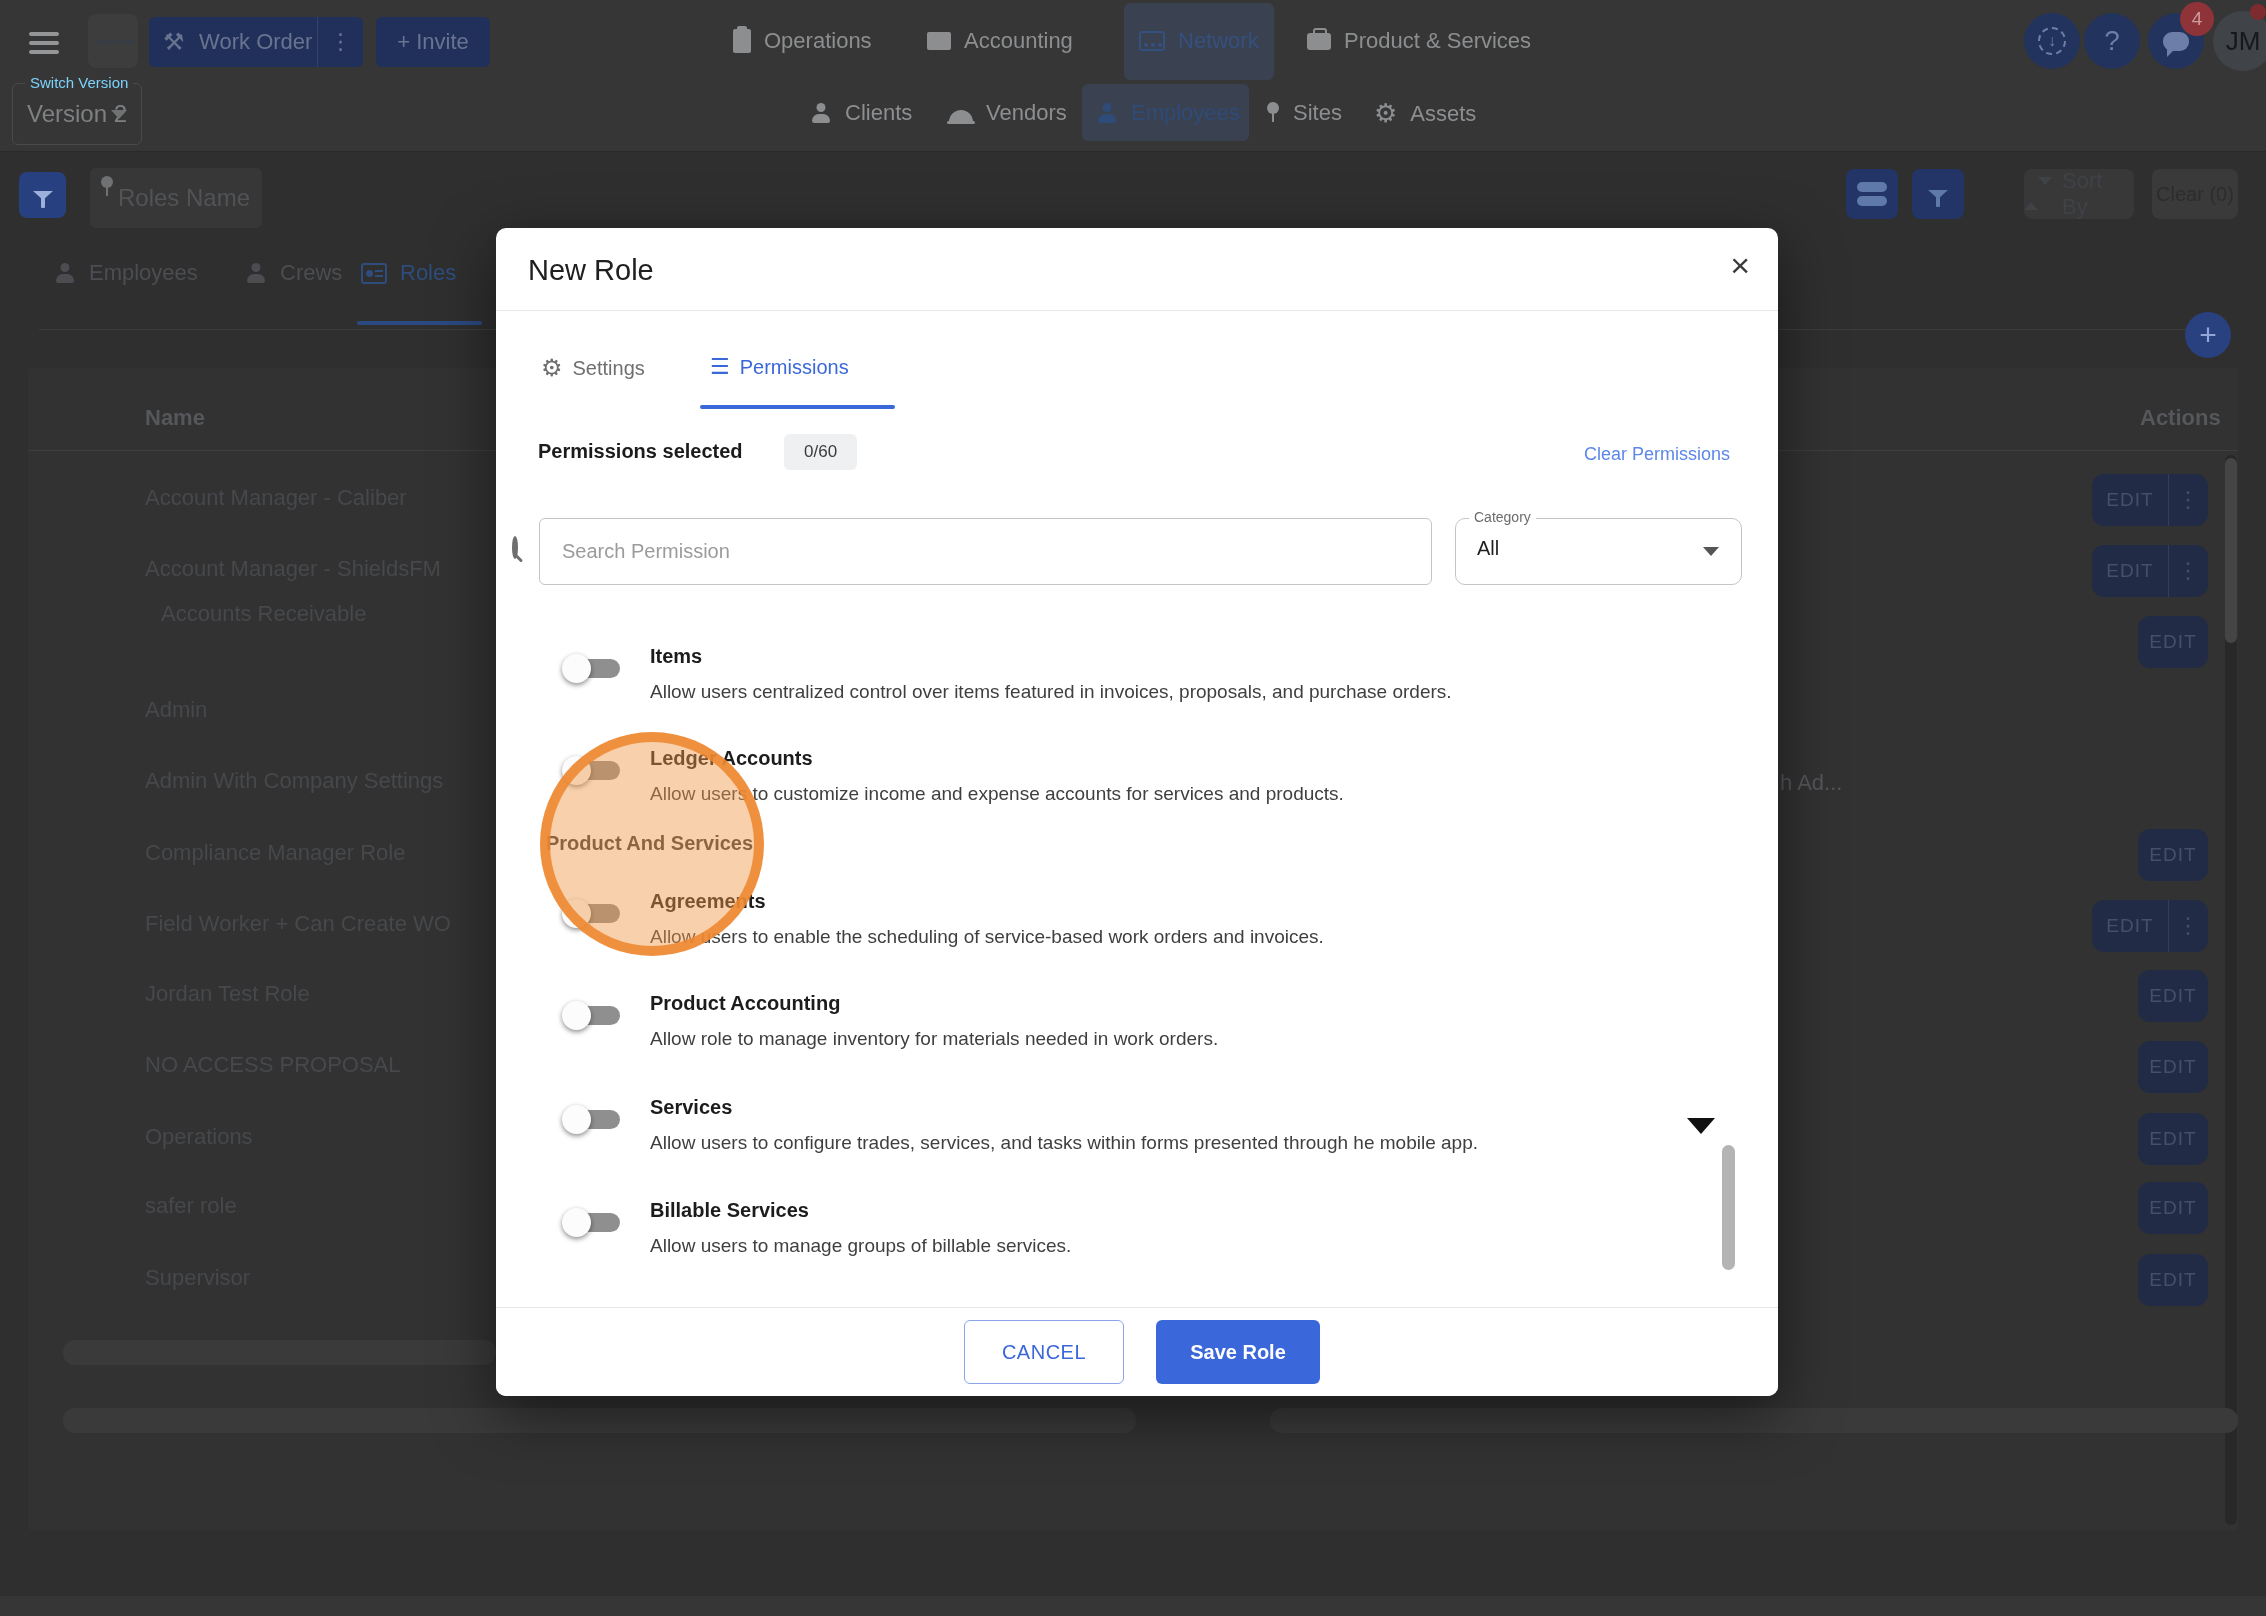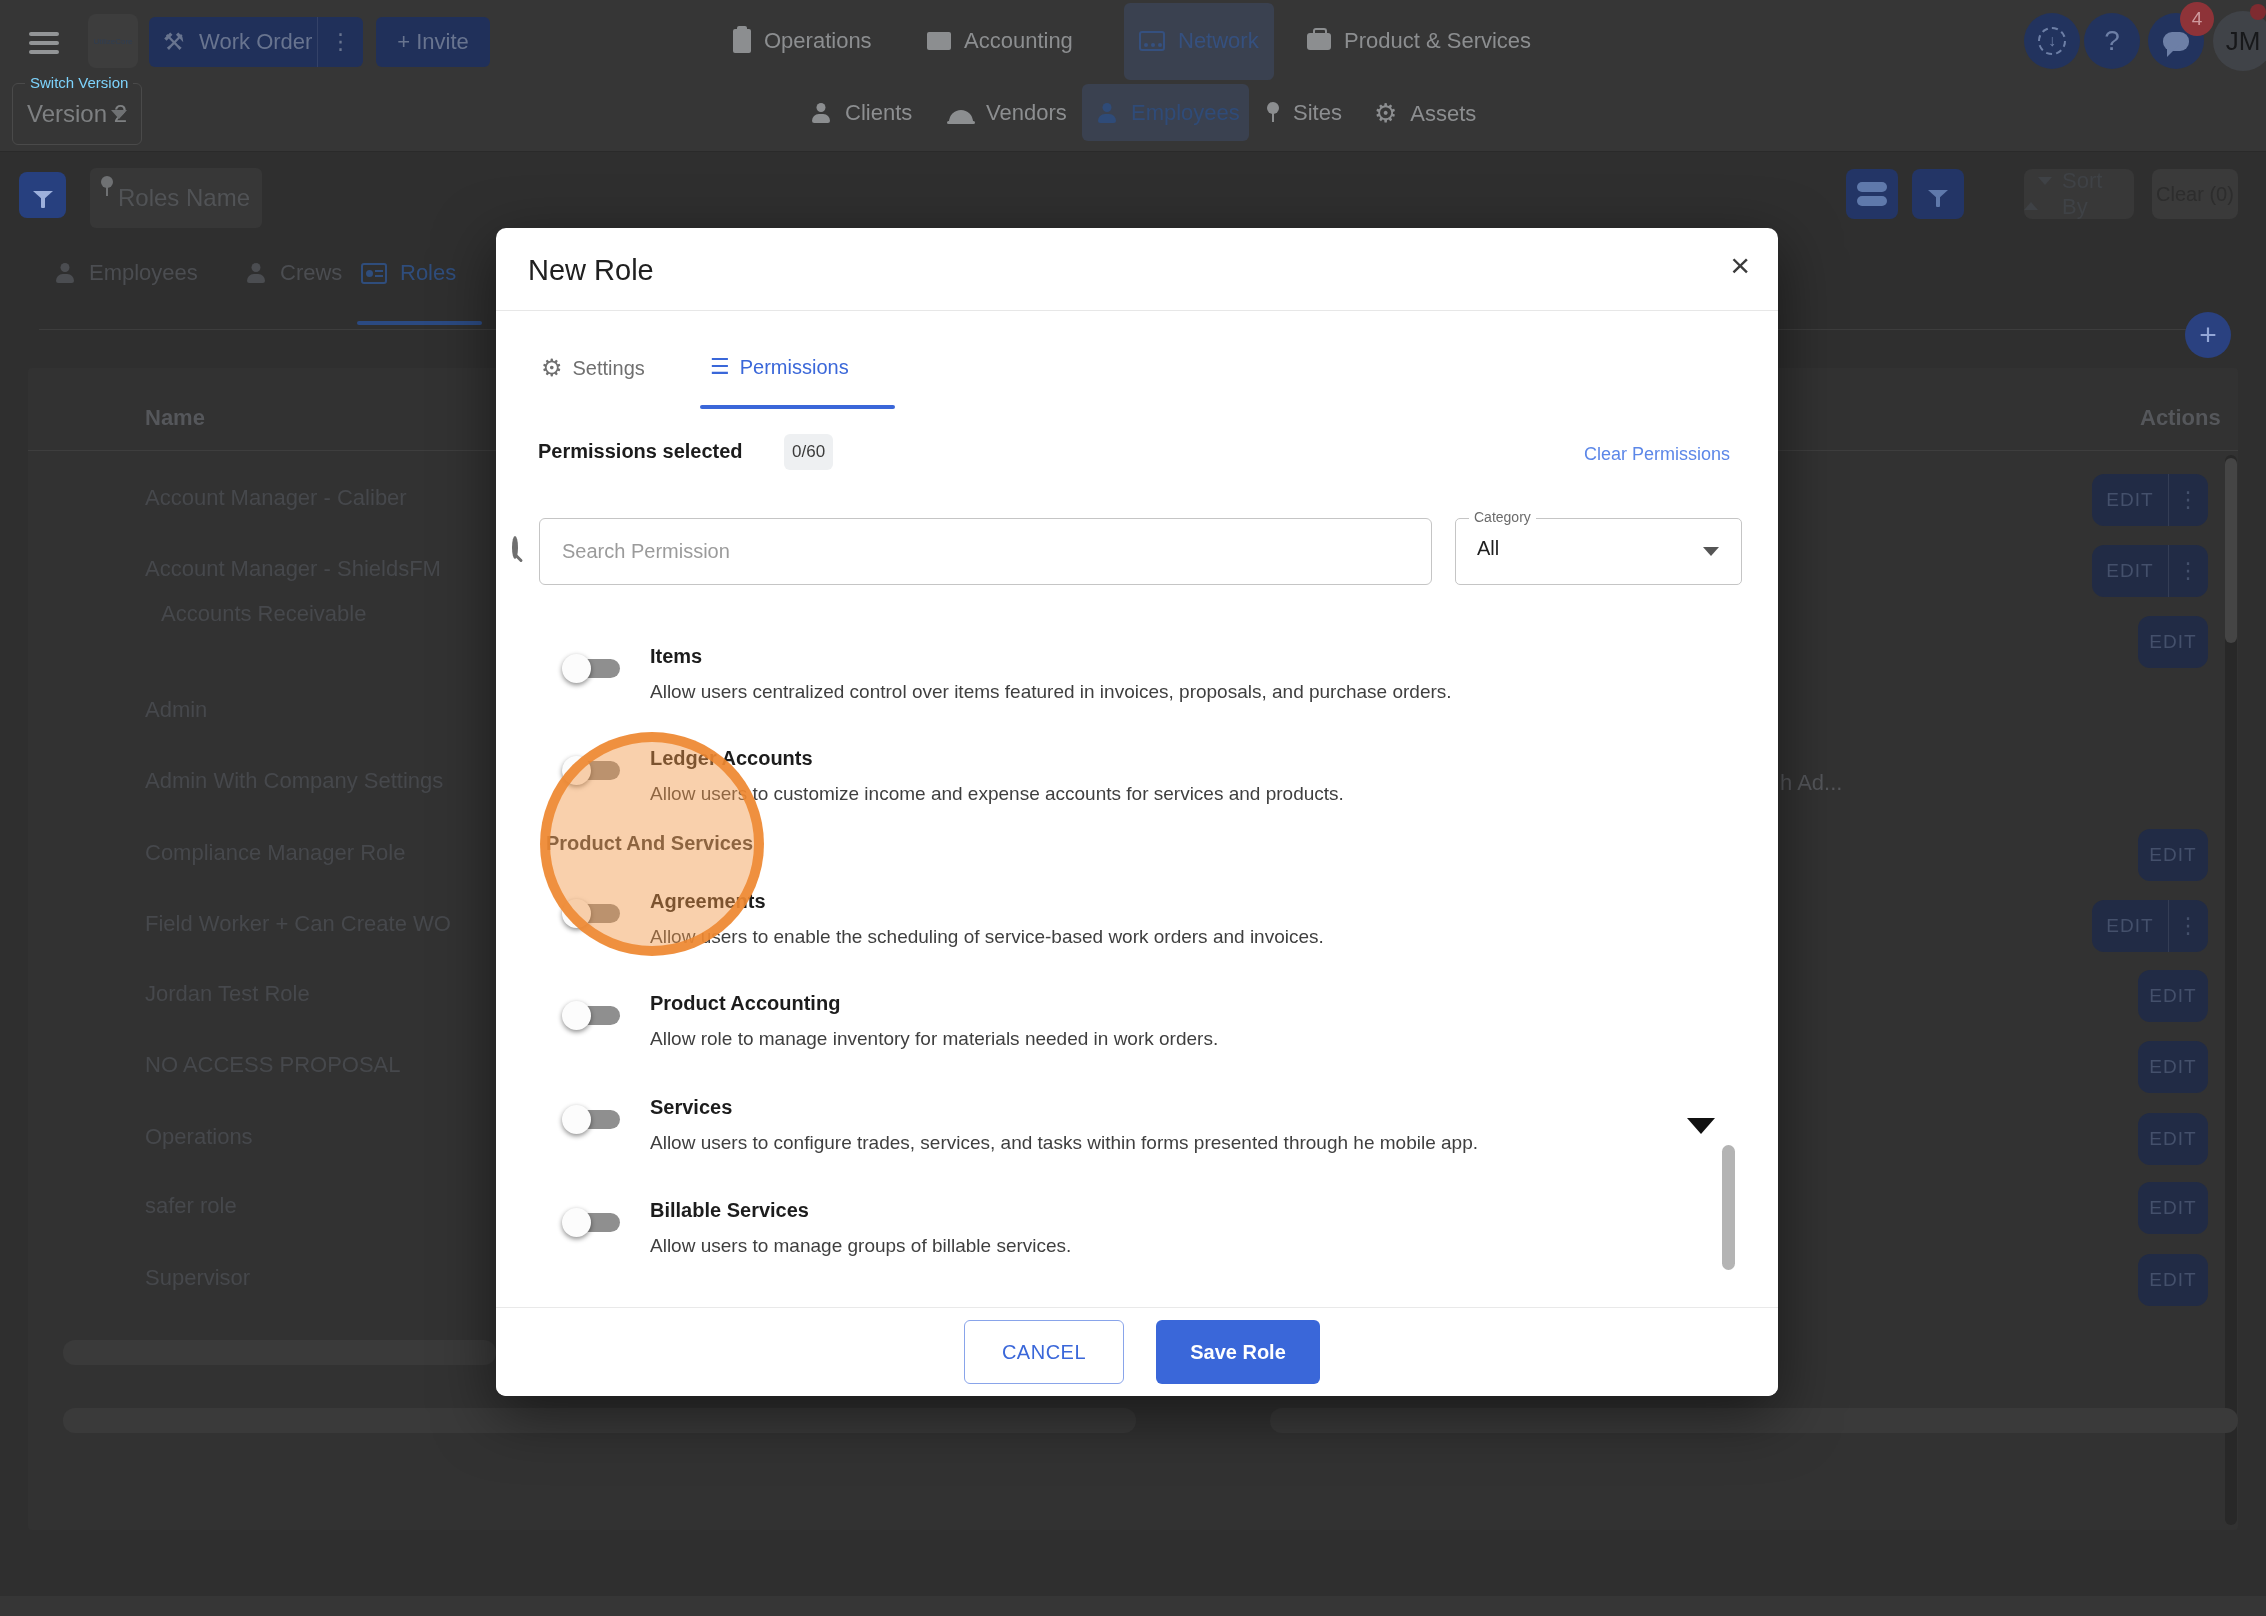--- a/index.html
+++ b/index.html
@@ -274,28 +274,28 @@
       <span style="font-size:24px;">⚙</span>
       <span>Settings</span>
     </div>
     <div class="abs mtab" style="left:214px;top:126px;color:#3a67d9;">
       <span style="font-size:22px;">☰</span>
       <span>Permissions</span>
     </div>
     <div class="abs" style="left:204px;top:177px;width:195px;height:4px;background:#3a67d9;border-radius:2px;"></div>
 
     <div class="abs" style="left:42px;top:212px;font-size:20px;font-weight:600;color:#1c1c1c;">Permissions selected</div>
-    <div class="abs" style="left:288px;top:206px;background:#eef0f2;border-radius:6px;padding:8px 8px;font-size:17px;color:#3b3b3b;">0/60</div>
+    <div class="abs" style="left:288px;top:206px;background:#eef0f2;border-radius:6px;padding:8px 20px;font-size:17px;color:#3b3b3b;">0/60</div>
     <div class="abs" style="right:48px;top:216px;font-size:18px;font-weight:500;color:#5c87e8;">Clear Permissions</div>
 
     <div class="abs" style="left:43px;top:290px;width:893px;height:67px;border:1px solid #c5c5c5;border-radius:6px;">
       <input style="position: absolute; left: 0px; top: 0px; width: 100%; height: 100%; border: none; background: transparent; padding: 0px 70px 0px 22px; font-size: 20px; color: rgb(31, 31, 31);" placeholder="Search Permission">
       <span class="icon-search abs" style="right:28px;top:20px;color:#6f6f6f;"></span>
     </div>
-    <div class="abs" style="left:959px;top:290px;width:287px;height:67px;border:1px solid #c5c5c5;border-radius:5px;">
+    <div class="abs" style="left:959px;top:290px;width:287px;height:67px;border:1px solid #c5c5c5;border-radius:10px;">
       <span class="abs" style="left:13px;top:-10px;background:#fff;padding:0 5px;font-size:14px;color:#6b6b6b;">Category</span>
       <span class="abs" style="left:21px;top:18px;font-size:20px;color:#1f1f1f;">All</span>
       <span class="abs caret-dn" style="right:22px;top:28px;"></span>
     </div>
 
     <div class="perm" style="top:417px;">
       <div class="toggle"></div>
       <div class="perm-title">Items</div>
       <div class="perm-desc">Allow users centralized control over items featured in invoices, proposals, and purchase orders.</div>
     </div>

